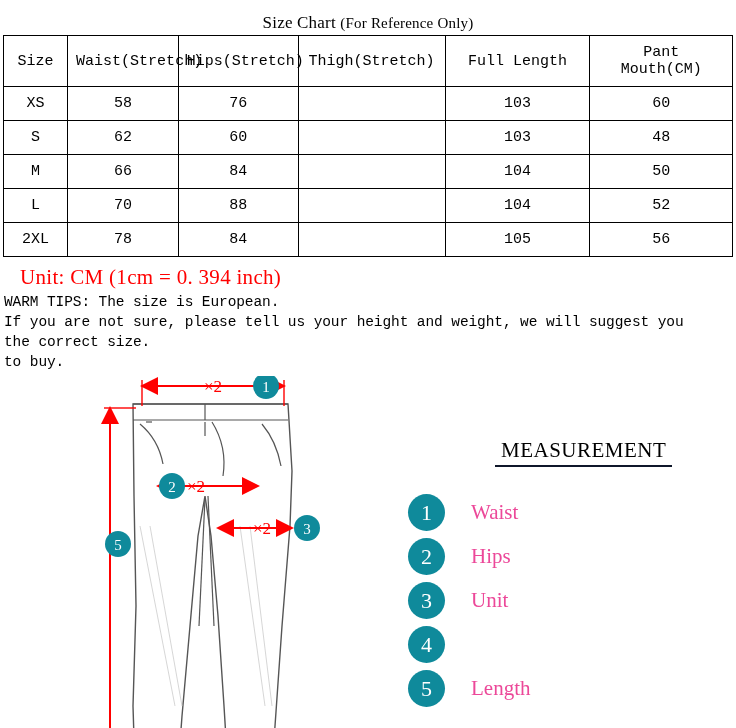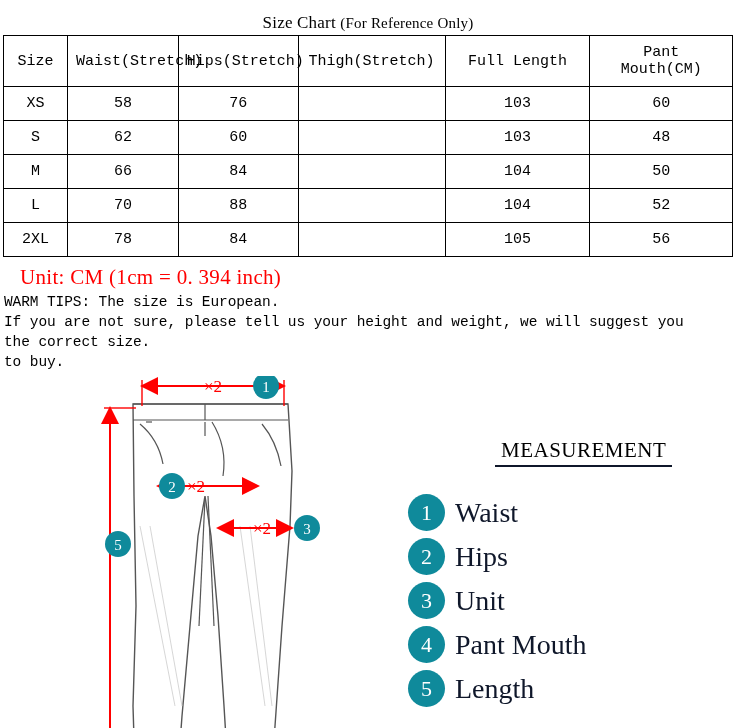--- a/index.html
+++ b/index.html
@@ -103,24 +103,24 @@
     background: #0f8a9b;
     color: #fff;
     font-family: "Liberation Serif", serif;
     font-size: 22px;
     display: flex;
     align-items: center;
     justify-content: center;
     flex: 0 0 auto;
   }
   .legend-label {
-    margin-left: 10px;
-    font-family: "Liberation Serif", serif;
-    font-size: 28px;
-    color: #0f172a;
+    margin-left: 26px;
+    font-family: "Liberation Serif", serif;
+    font-size: 21px;
+    color: #ec4899;
   }
 </style>
 </head>
 <body>
 
 <div id="page">
 
   <div class="chart-title">
     <span>Size Chart</span>
     <span class="sub">(For Reference Only)</span>
@@ -304,21 +304,20 @@
     <div class="legend-row" style="top:162px">
       <div class="legend-badge">2</div>
       <div class="legend-label">Hips</div>
     </div>
     <div class="legend-row" style="top:206px">
       <div class="legend-badge">3</div>
       <div class="legend-label">Unit</div>
     </div>
     <div class="legend-row" style="top:250px">
       <div class="legend-badge">4</div>
-      <div class="legend-label">Pant Mouth</div>
     </div>
     <div class="legend-row" style="top:294px">
       <div class="legend-badge">5</div>
       <div class="legend-label">Length</div>
     </div>
 
   </div>
 </div>
 
 </body></html>

